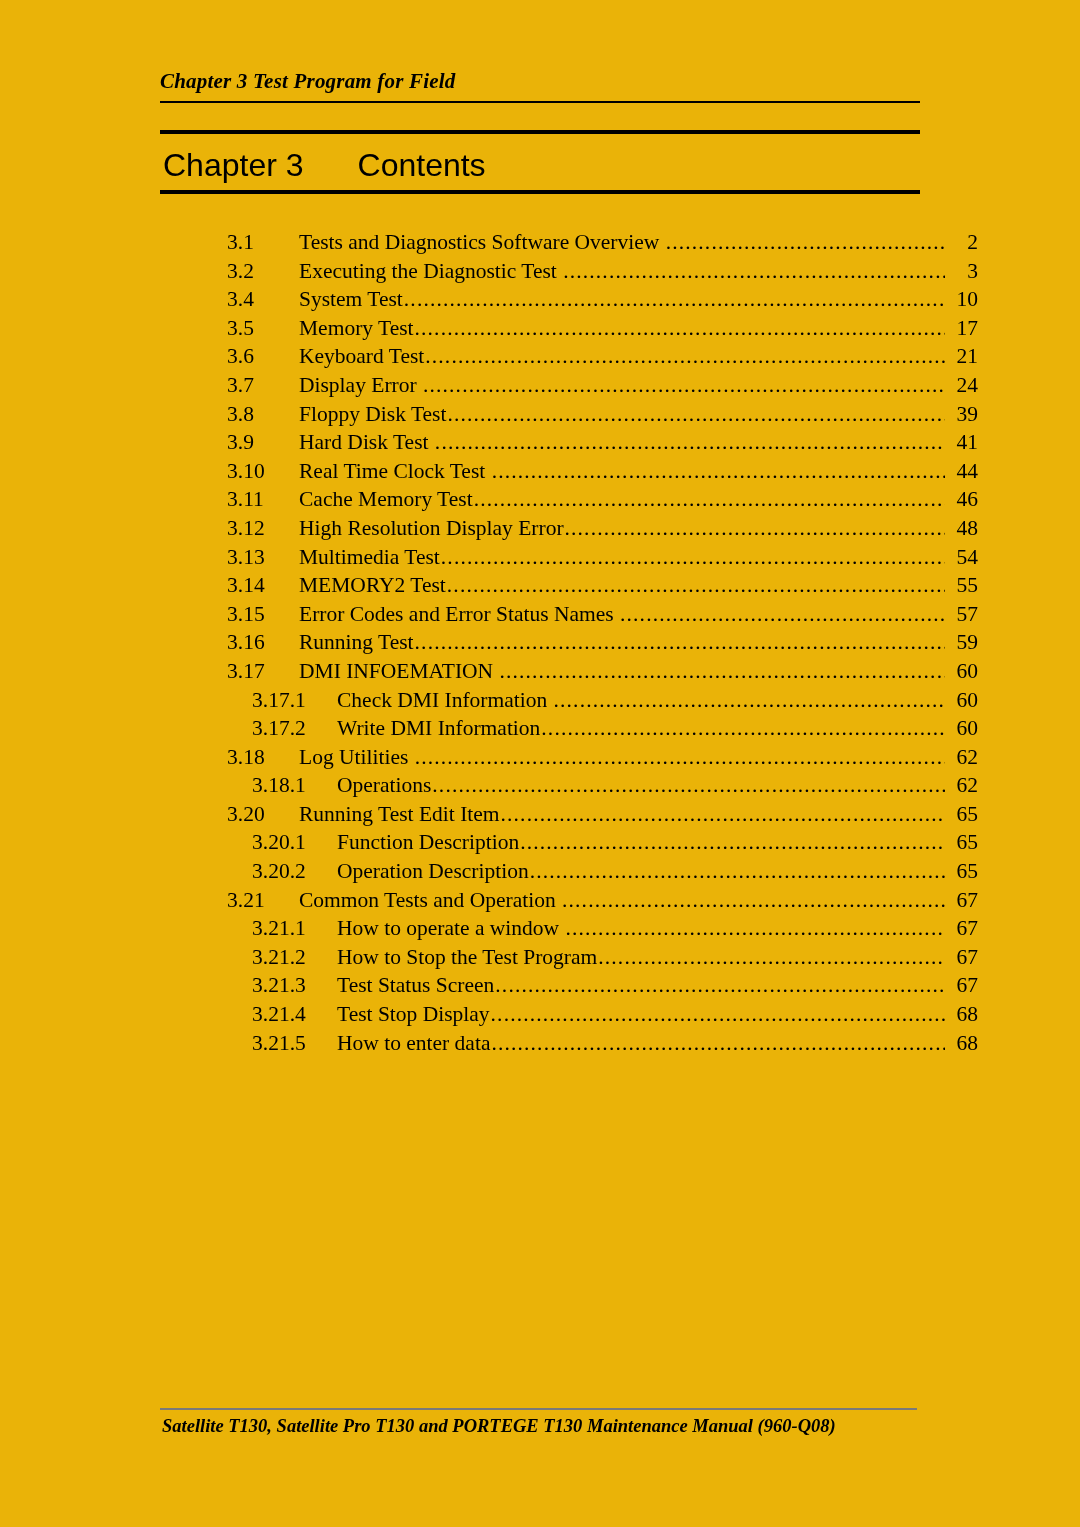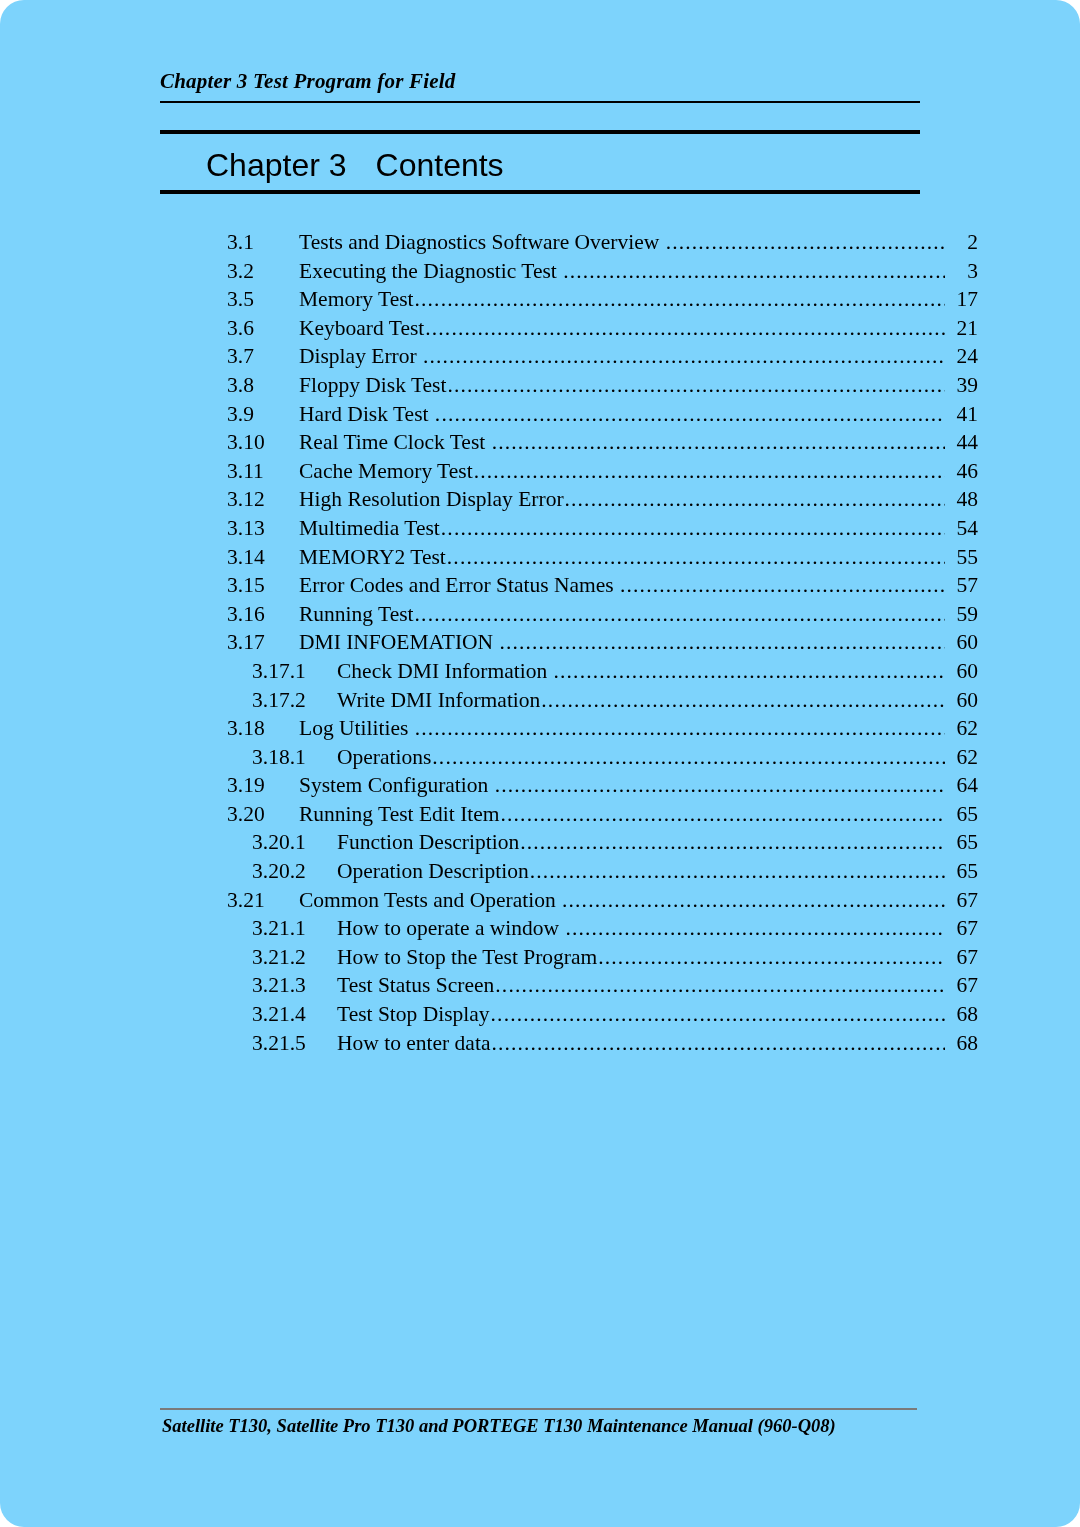--- a/index.html
+++ b/index.html
@@ -5,25 +5,24 @@
 <style>
   html, body {
     margin: 0;
     padding: 0;
     background: #ffffff;
   }
   .page {
     position: relative;
     width: 1080px;
     height: 1527px;
-    background: #7dd3fc;
+    background: #eab308;
     overflow: hidden;
     font-family: "Liberation Serif", "DejaVu Serif", serif;
     color: #000000;
-    border-radius: 24px;
   }
 
   
   .running-header {
     position: absolute;
     left: 160px;
     top: 68px;
     width: 760px;
   }
   .running-header-text {
@@ -71,25 +70,24 @@
     display: flex;
     align-items: center;
     font-family: "Liberation Sans", "DejaVu Sans", sans-serif;
     font-size: 32px;
     line-height: 36px;
     color: #000000;
     white-space: nowrap;
   }
   .chapter-title .ct-num {
     display: inline-block;
-    margin-left: 43px;
   }
   .chapter-title .ct-word {
     display: inline-block;
-    margin-left: 29px;
+    margin-left: 54px;
   }
 
   
   .toc {
     position: absolute;
     left: 180px;
     top: 228px;
     width: 798px;
   }
   .toc-row {
@@ -186,20 +184,26 @@
         <span class="toc-dots"></span>
         <span class="toc-page">2</span>
       </div>
       <div class="toc-row level-1 gap-before-dots">
         <span class="toc-num">3.2</span>
         <span class="toc-label">Executing the Diagnostic Test</span>
         <span class="toc-dots"></span>
         <span class="toc-page">3</span>
       </div>
       <div class="toc-row level-1">
+        <span class="toc-num">3.4</span>
+        <span class="toc-label">System Test</span>
+        <span class="toc-dots"></span>
+        <span class="toc-page">10</span>
+      </div>
+      <div class="toc-row level-1">
         <span class="toc-num">3.5</span>
         <span class="toc-label">Memory Test</span>
         <span class="toc-dots"></span>
         <span class="toc-page">17</span>
       </div>
       <div class="toc-row level-1">
         <span class="toc-num">3.6</span>
         <span class="toc-label">Keyboard Test</span>
         <span class="toc-dots"></span>
         <span class="toc-page">21</span>
@@ -287,26 +291,20 @@
         <span class="toc-label">Log Utilities</span>
         <span class="toc-dots"></span>
         <span class="toc-page">62</span>
       </div>
       <div class="toc-row level-2">
         <span class="toc-num">3.18.1</span>
         <span class="toc-label">Operations</span>
         <span class="toc-dots"></span>
         <span class="toc-page">62</span>
       </div>
-      <div class="toc-row level-1 gap-before-dots">
-        <span class="toc-num">3.19</span>
-        <span class="toc-label">System Configuration</span>
-        <span class="toc-dots"></span>
-        <span class="toc-page">64</span>
-      </div>
       <div class="toc-row level-1">
         <span class="toc-num">3.20</span>
         <span class="toc-label">Running Test Edit Item</span>
         <span class="toc-dots"></span>
         <span class="toc-page">65</span>
       </div>
       <div class="toc-row level-2">
         <span class="toc-num">3.20.1</span>
         <span class="toc-label">Function Description</span>
         <span class="toc-dots"></span>

